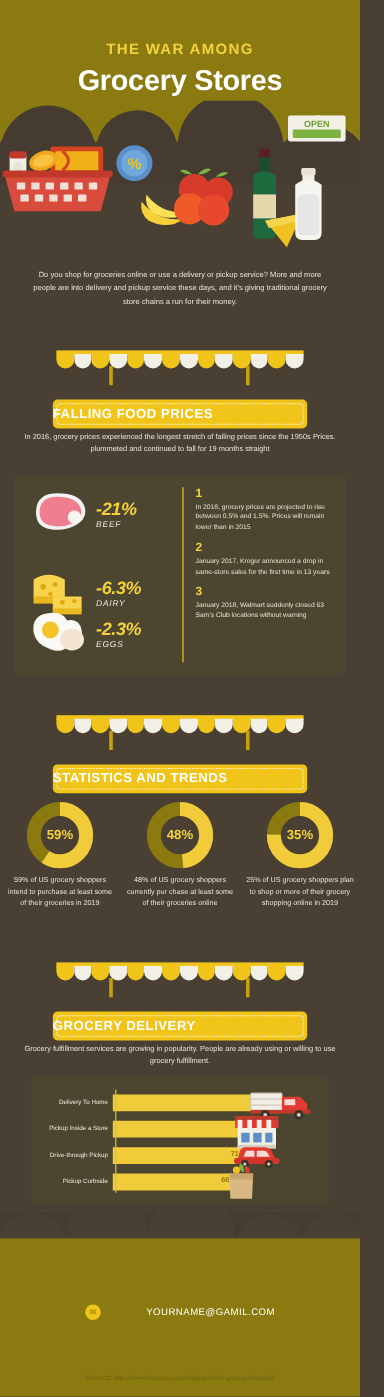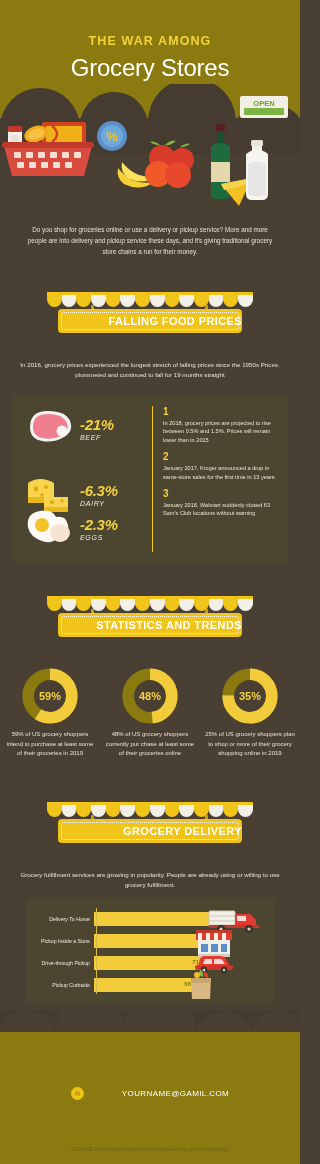--- a/index.html
+++ b/index.html
@@ -34,21 +34,21 @@
     font-weight: bold;
     letter-spacing: 1.1px;
     z-index: 4;
   }
   .title-main {
     position: absolute;
     top: 54px; left: 0; width: 300px;
     text-align: center;
     color: #ffffff;
     font-size: 24px;
-    font-weight: normal;
+    font-weight: bold;
     letter-spacing: -0.2px;
     z-index: 4;
   }
 
   
   .hills {
     position: absolute;
     top: 84px; left: 0;
     width: 300px; height: 70px;
     z-index: 2;
@@ -93,28 +93,28 @@
   .scallop.y { background: #f0c419; }
   .scallop.w { background: #f2efe6; }
   .drop {
     position: absolute;
     top: 13px;
     width: 2.5px; height: 16px;
     background: #c7a010;
   }
   .banner {
     position: relative;
-    width: 184px;
-    margin: 2px auto 0;
+    width: 212px;
+    margin: 26px auto 0;
     height: 24px;
     background: #f0c419;
     border-radius: 4px;
     display: flex;
     align-items: center;
-    justify-content: flex-end;
+    justify-content: flex-start;
   }
   .banner-dots {
     position: absolute;
     top: 3px; left: 3px; right: 3px; bottom: 3px;
     border: 1.6px dotted #fffbe8;
     border-radius: 3px;
     pointer-events: none;
   }
   .banner-label {
     position: relative;

